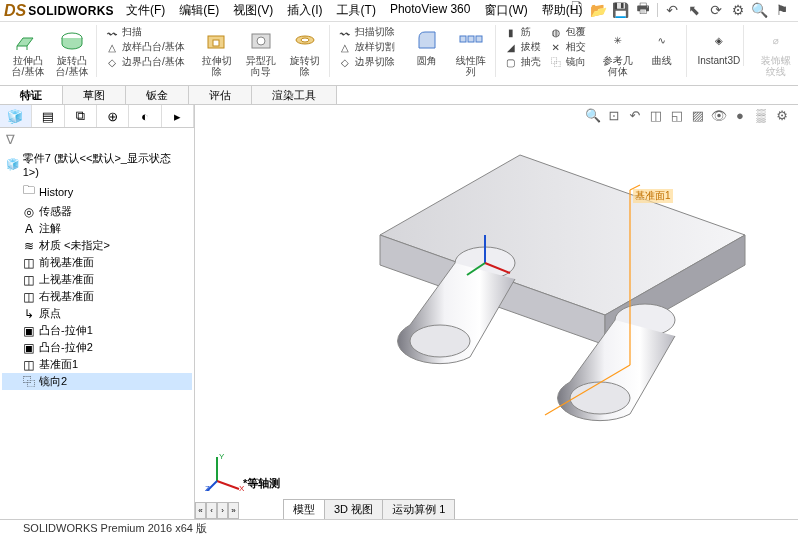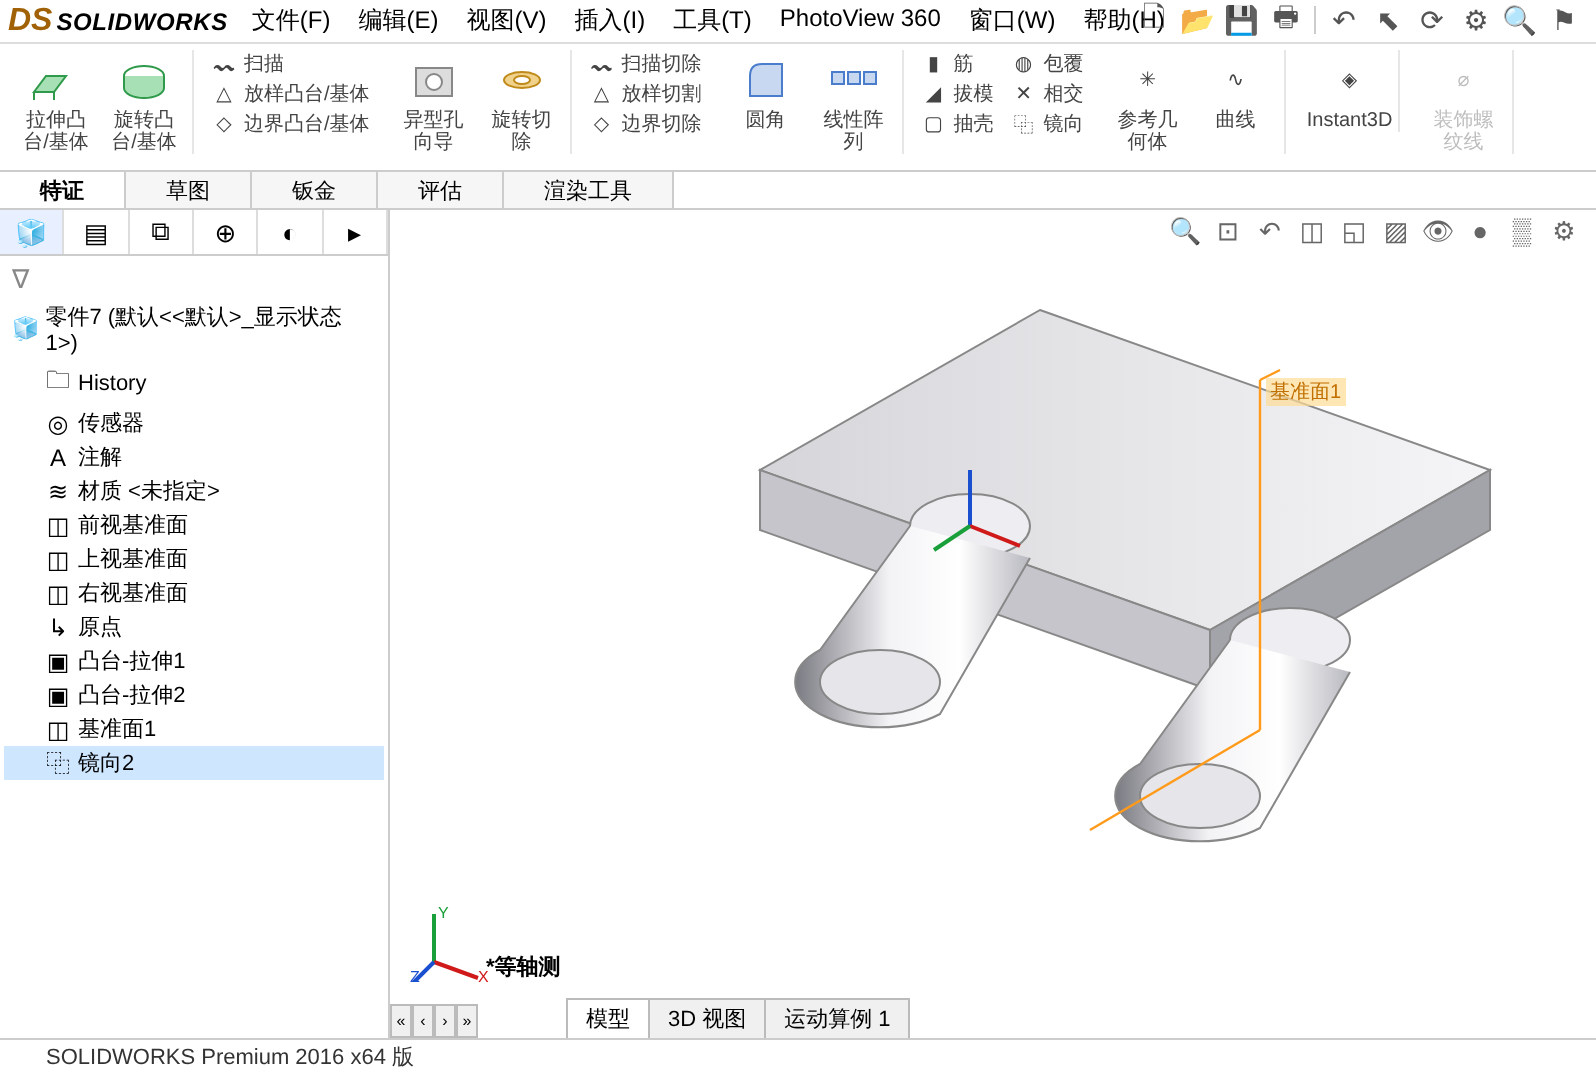--- a/index.html
+++ b/index.html
@@ -2,21 +2,21 @@
 <html><head>
 <meta charset="utf-8">
 <style>
 * { box-sizing: border-box; margin: 0; padding: 0; font-family: "Microsoft YaHei", Arial, sans-serif; }
 body { width: 798px; height: 540px; background: #fff; font-size: 11px; overflow: hidden; position: relative; }
 
 
 .menubar { height: 22px; background: #fff; border-bottom: 1px solid #ddd; display: flex; align-items: center; padding: 0 4px; }
 .logo { display: flex; align-items: center; gap: 2px; margin-right: 12px; }
 .logo-mark { font-style: italic; font-weight: bold; font-size: 16px; color: #a16207; }
-.logo-text { font-weight: bold; font-size: 12px; letter-spacing: 0.3px; font-style: italic; }
+.logo-text { font-weight: bold; font-size: 12px; letter-spacing: 0.3px; }
 .menus { display: flex; gap: 14px; }
 .menu-item { font-size: 12px; cursor: pointer; }
 .qat { position: absolute; right: 8px; top: 2px; display: flex; gap: 6px; align-items: center; }
 .qi { width: 16px; height: 16px; display: inline-flex; align-items: center; justify-content: center; cursor: pointer; font-size: 14px; color: #555; }
 .qsep { width: 1px; height: 14px; background: #ccc; }
 
 
 .ribbon { height: 64px; border-bottom: 1px solid #ccc; display: flex; align-items: flex-start; padding: 3px 4px 0 4px; gap: 8px; background: #fff; overflow: hidden; }
 .rgroup { display: flex; flex-direction: column; align-items: center; border-right: 1px solid #e6e6e6; padding: 0 6px; }
 .rbig { display: flex; gap: 8px; }
@@ -132,20 +132,29 @@
         <span class="si">△</span>
         <span>放样凸台/基体</span>
       </div>
     <div>
         <span class="si">◇</span>
         <span>边界凸台/基体</span>
       </div>
   </div>
   <div class="rgroup">
     <div class="rbig">
+      <div class="rbtn">
+          <span class="rbtn-icon">
+            <svg width="26" height="24">
+              <rect x="4" y="8" width="16" height="12" fill="#f0d28a" stroke="#c08a1b"></rect>
+              <rect x="9" y="12" width="6" height="6" fill="#fff" stroke="#c08a1b"></rect>
+            </svg>
+          </span>
+          <span>拉伸切除</span>
+        </div>
       <div class="rbtn">
           <span class="rbtn-icon">
             <svg width="26" height="24">
               <rect x="4" y="6" width="18" height="14" fill="#ddd" stroke="#888"></rect>
               <circle cx="13" cy="13" r="4" fill="#fff" stroke="#888"></circle>
             </svg>
           </span>
           <span>异型孔向导</span>
         </div>
       <div class="rbtn">

